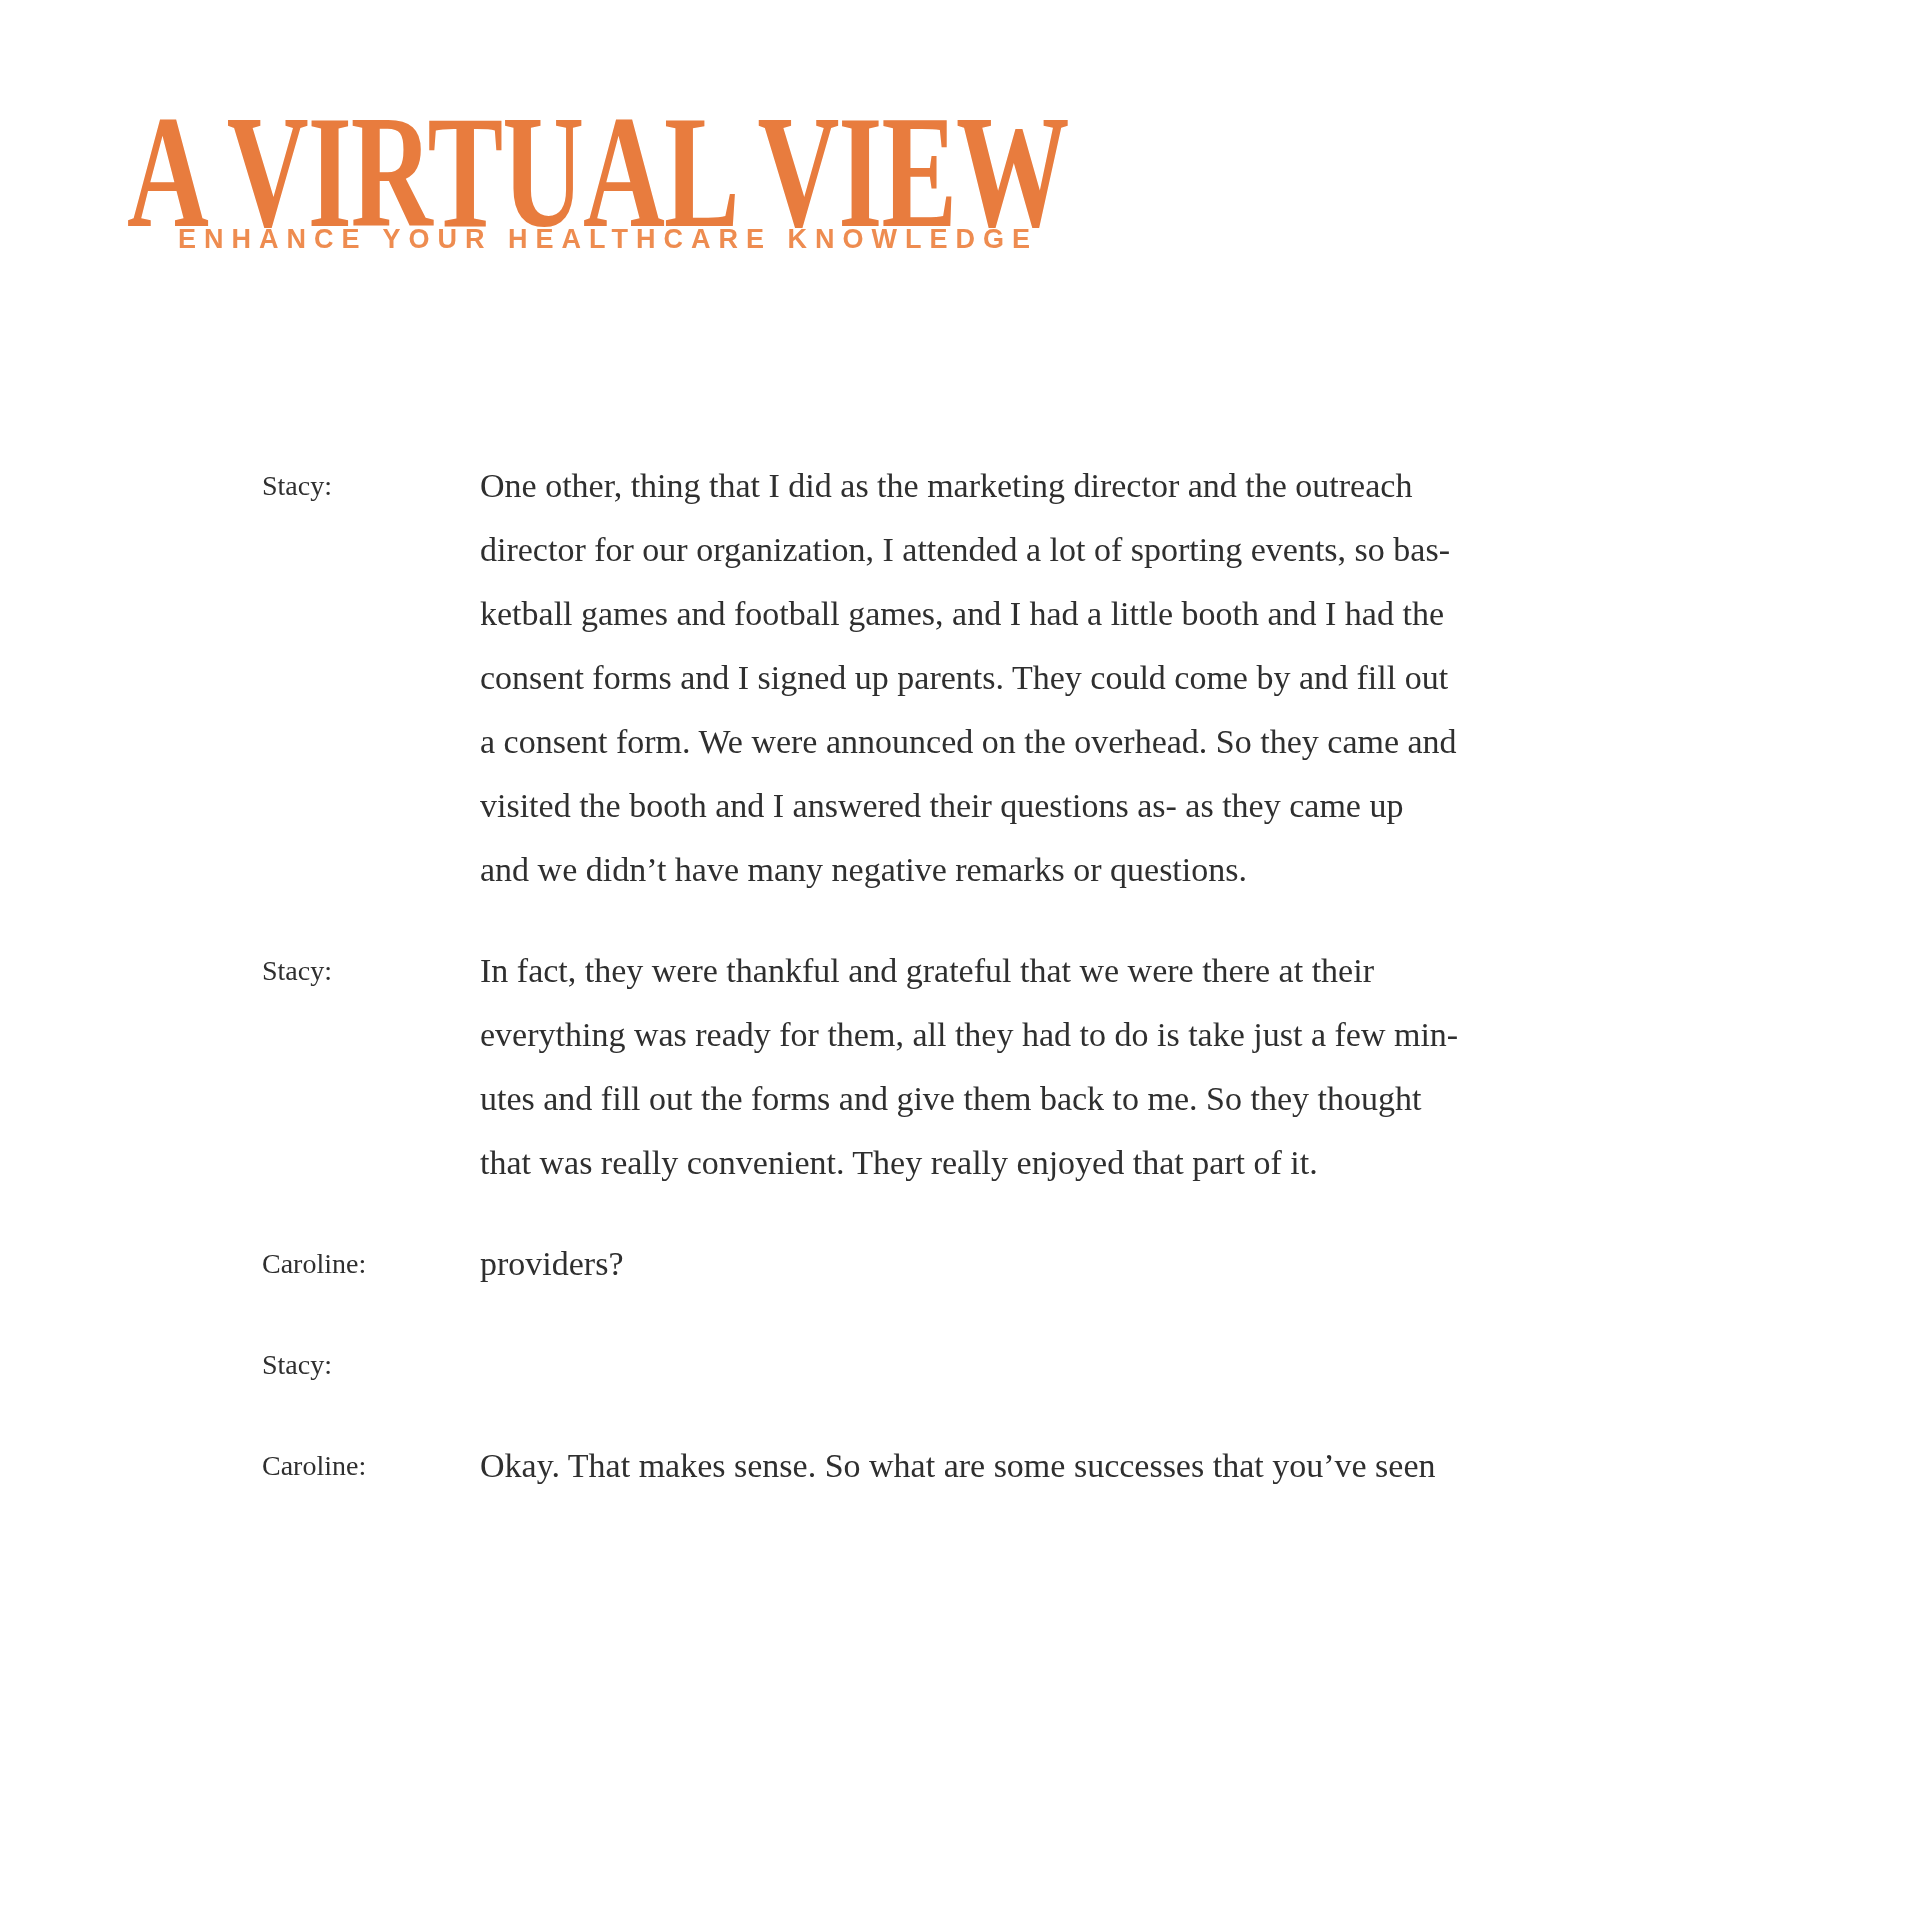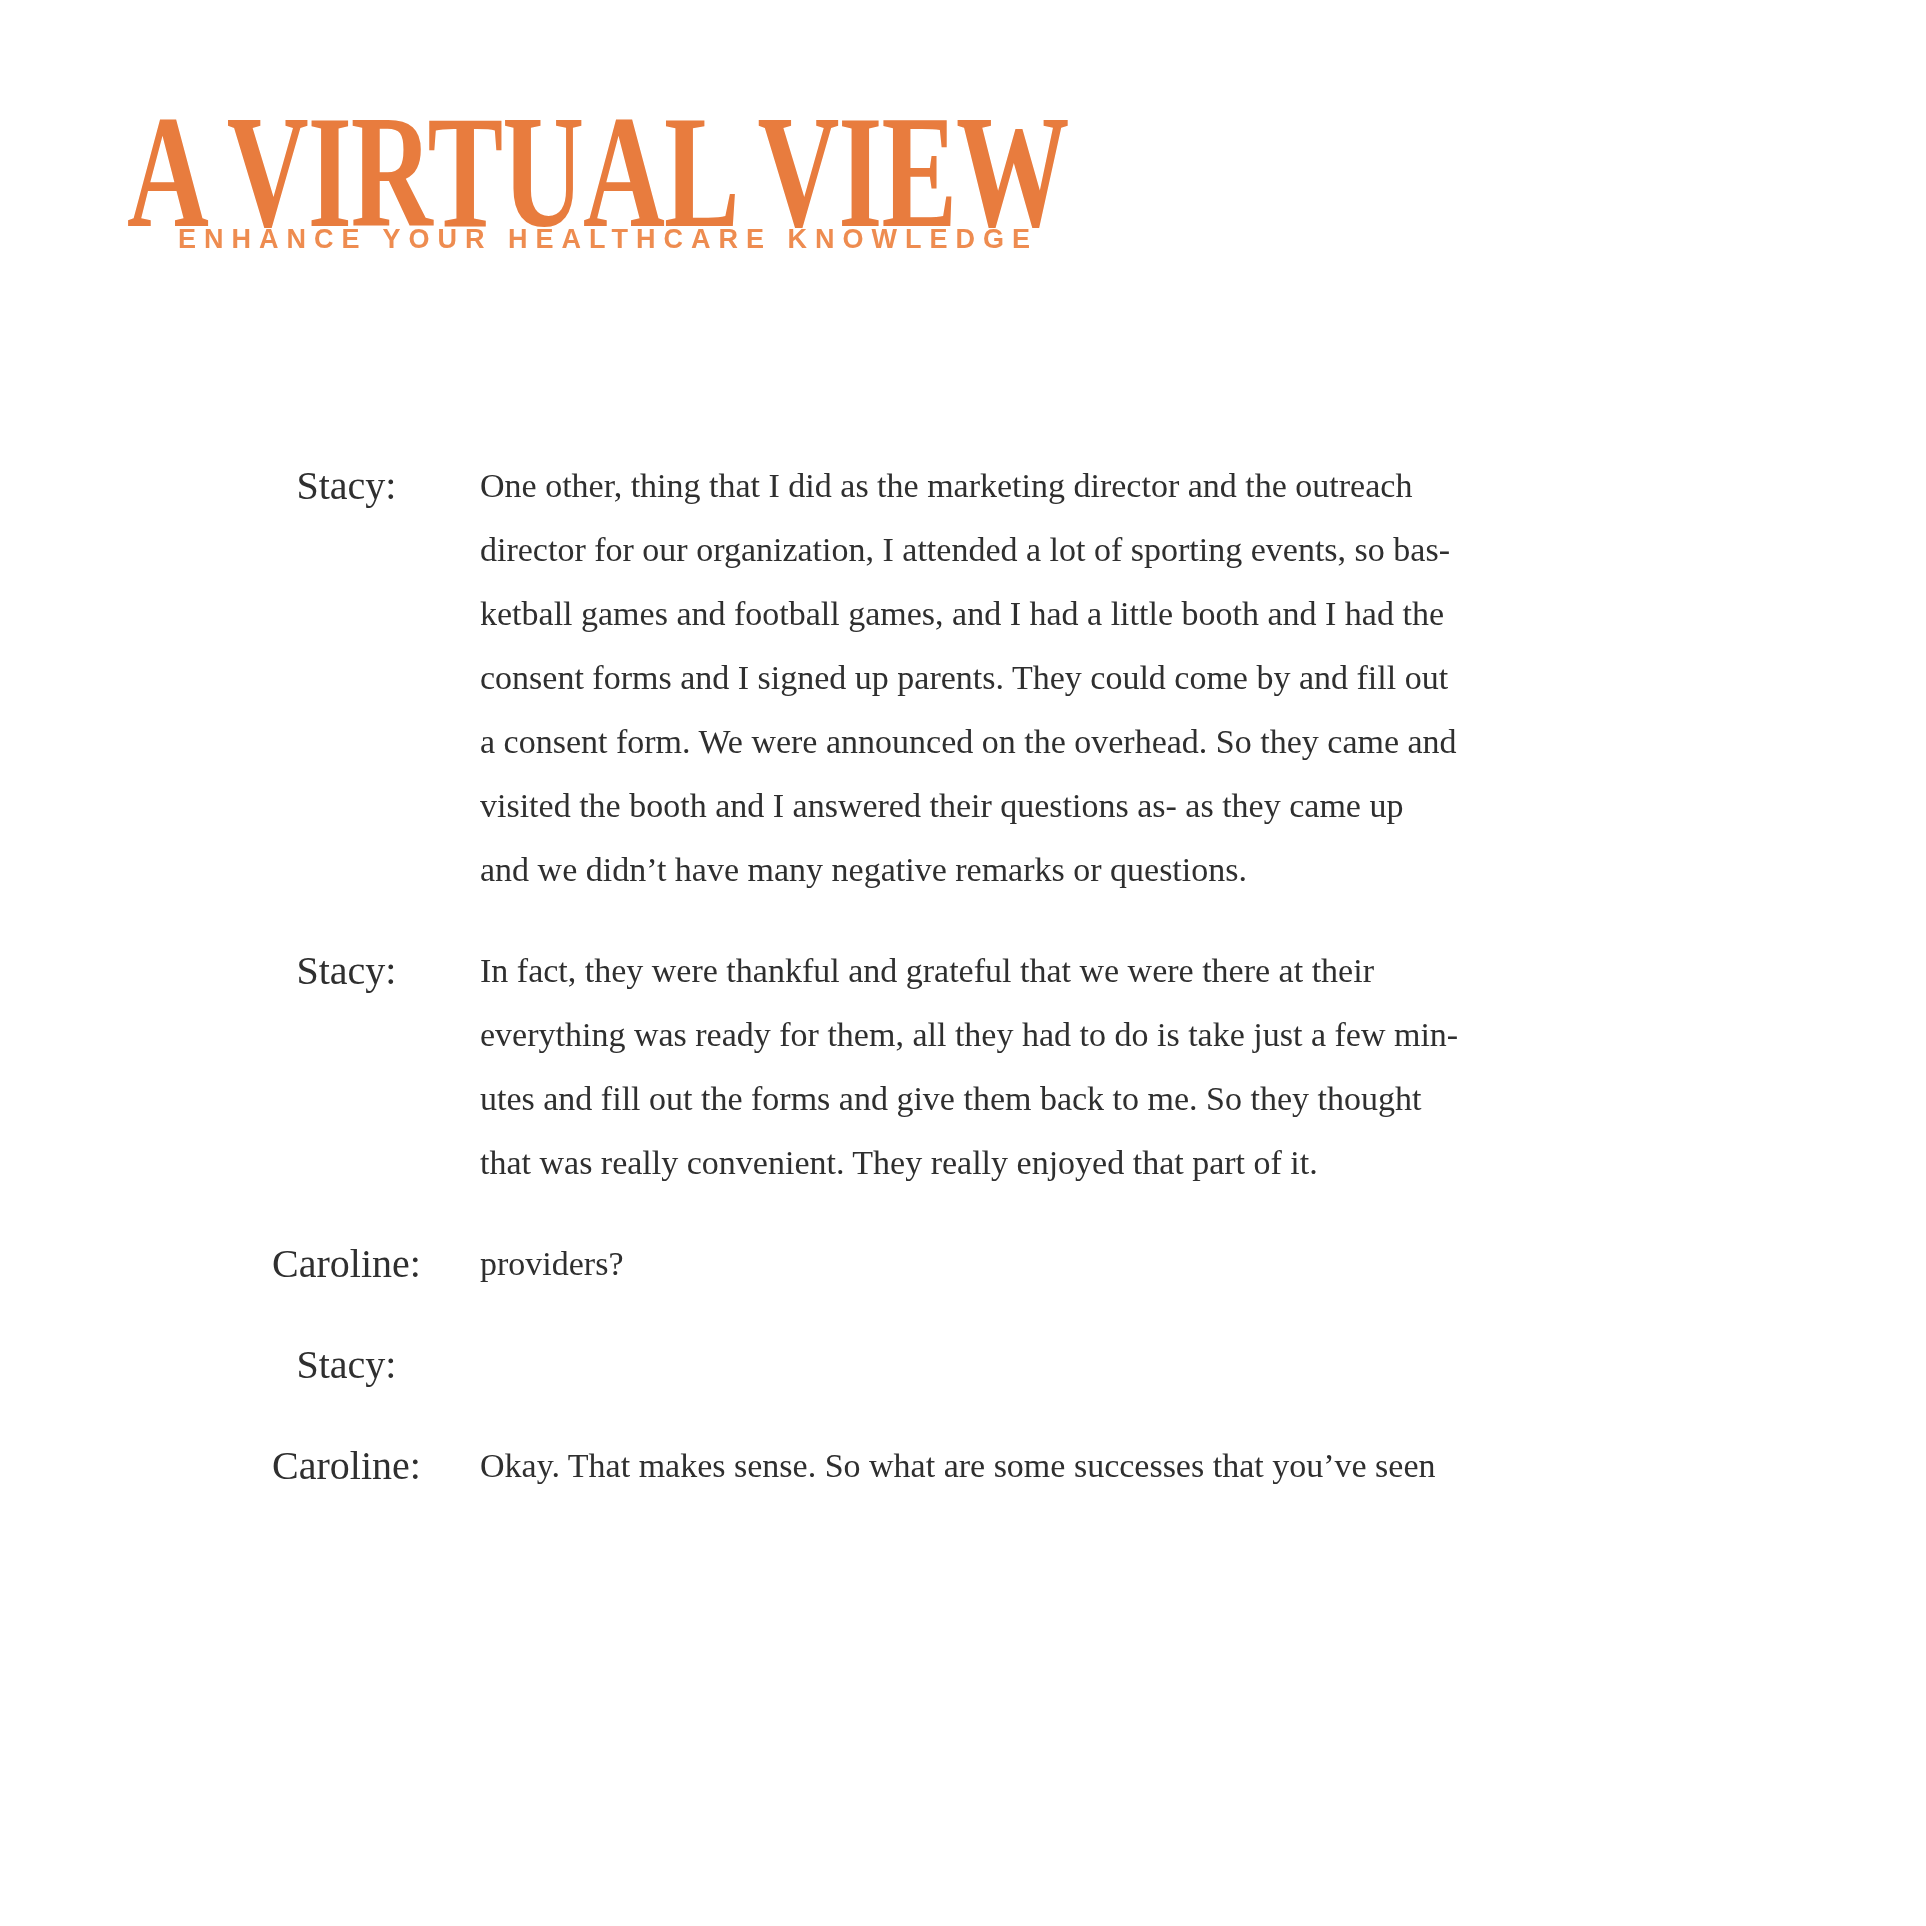--- a/index.html
+++ b/index.html
@@ -47,22 +47,22 @@
     top: 417px;
     width: 1502px;
   }
   .entry {
     display: flex;
     margin-bottom: 37px;
   }
   .speaker {
     flex: none;
     width: 169px;
-    text-align: center;
-    font-size: 40px;
+    text-align: left;
+    font-size: 28px;
     line-height: 64px;
     color: var(--body-text, #2F2F2F);
     white-space: nowrap;
   }
   .lines { margin-left: 49px; }
   .line {
     font-size: 34px;
     line-height: 64px;
     color: var(--body-text, #2F2F2F);
     white-space: nowrap;

